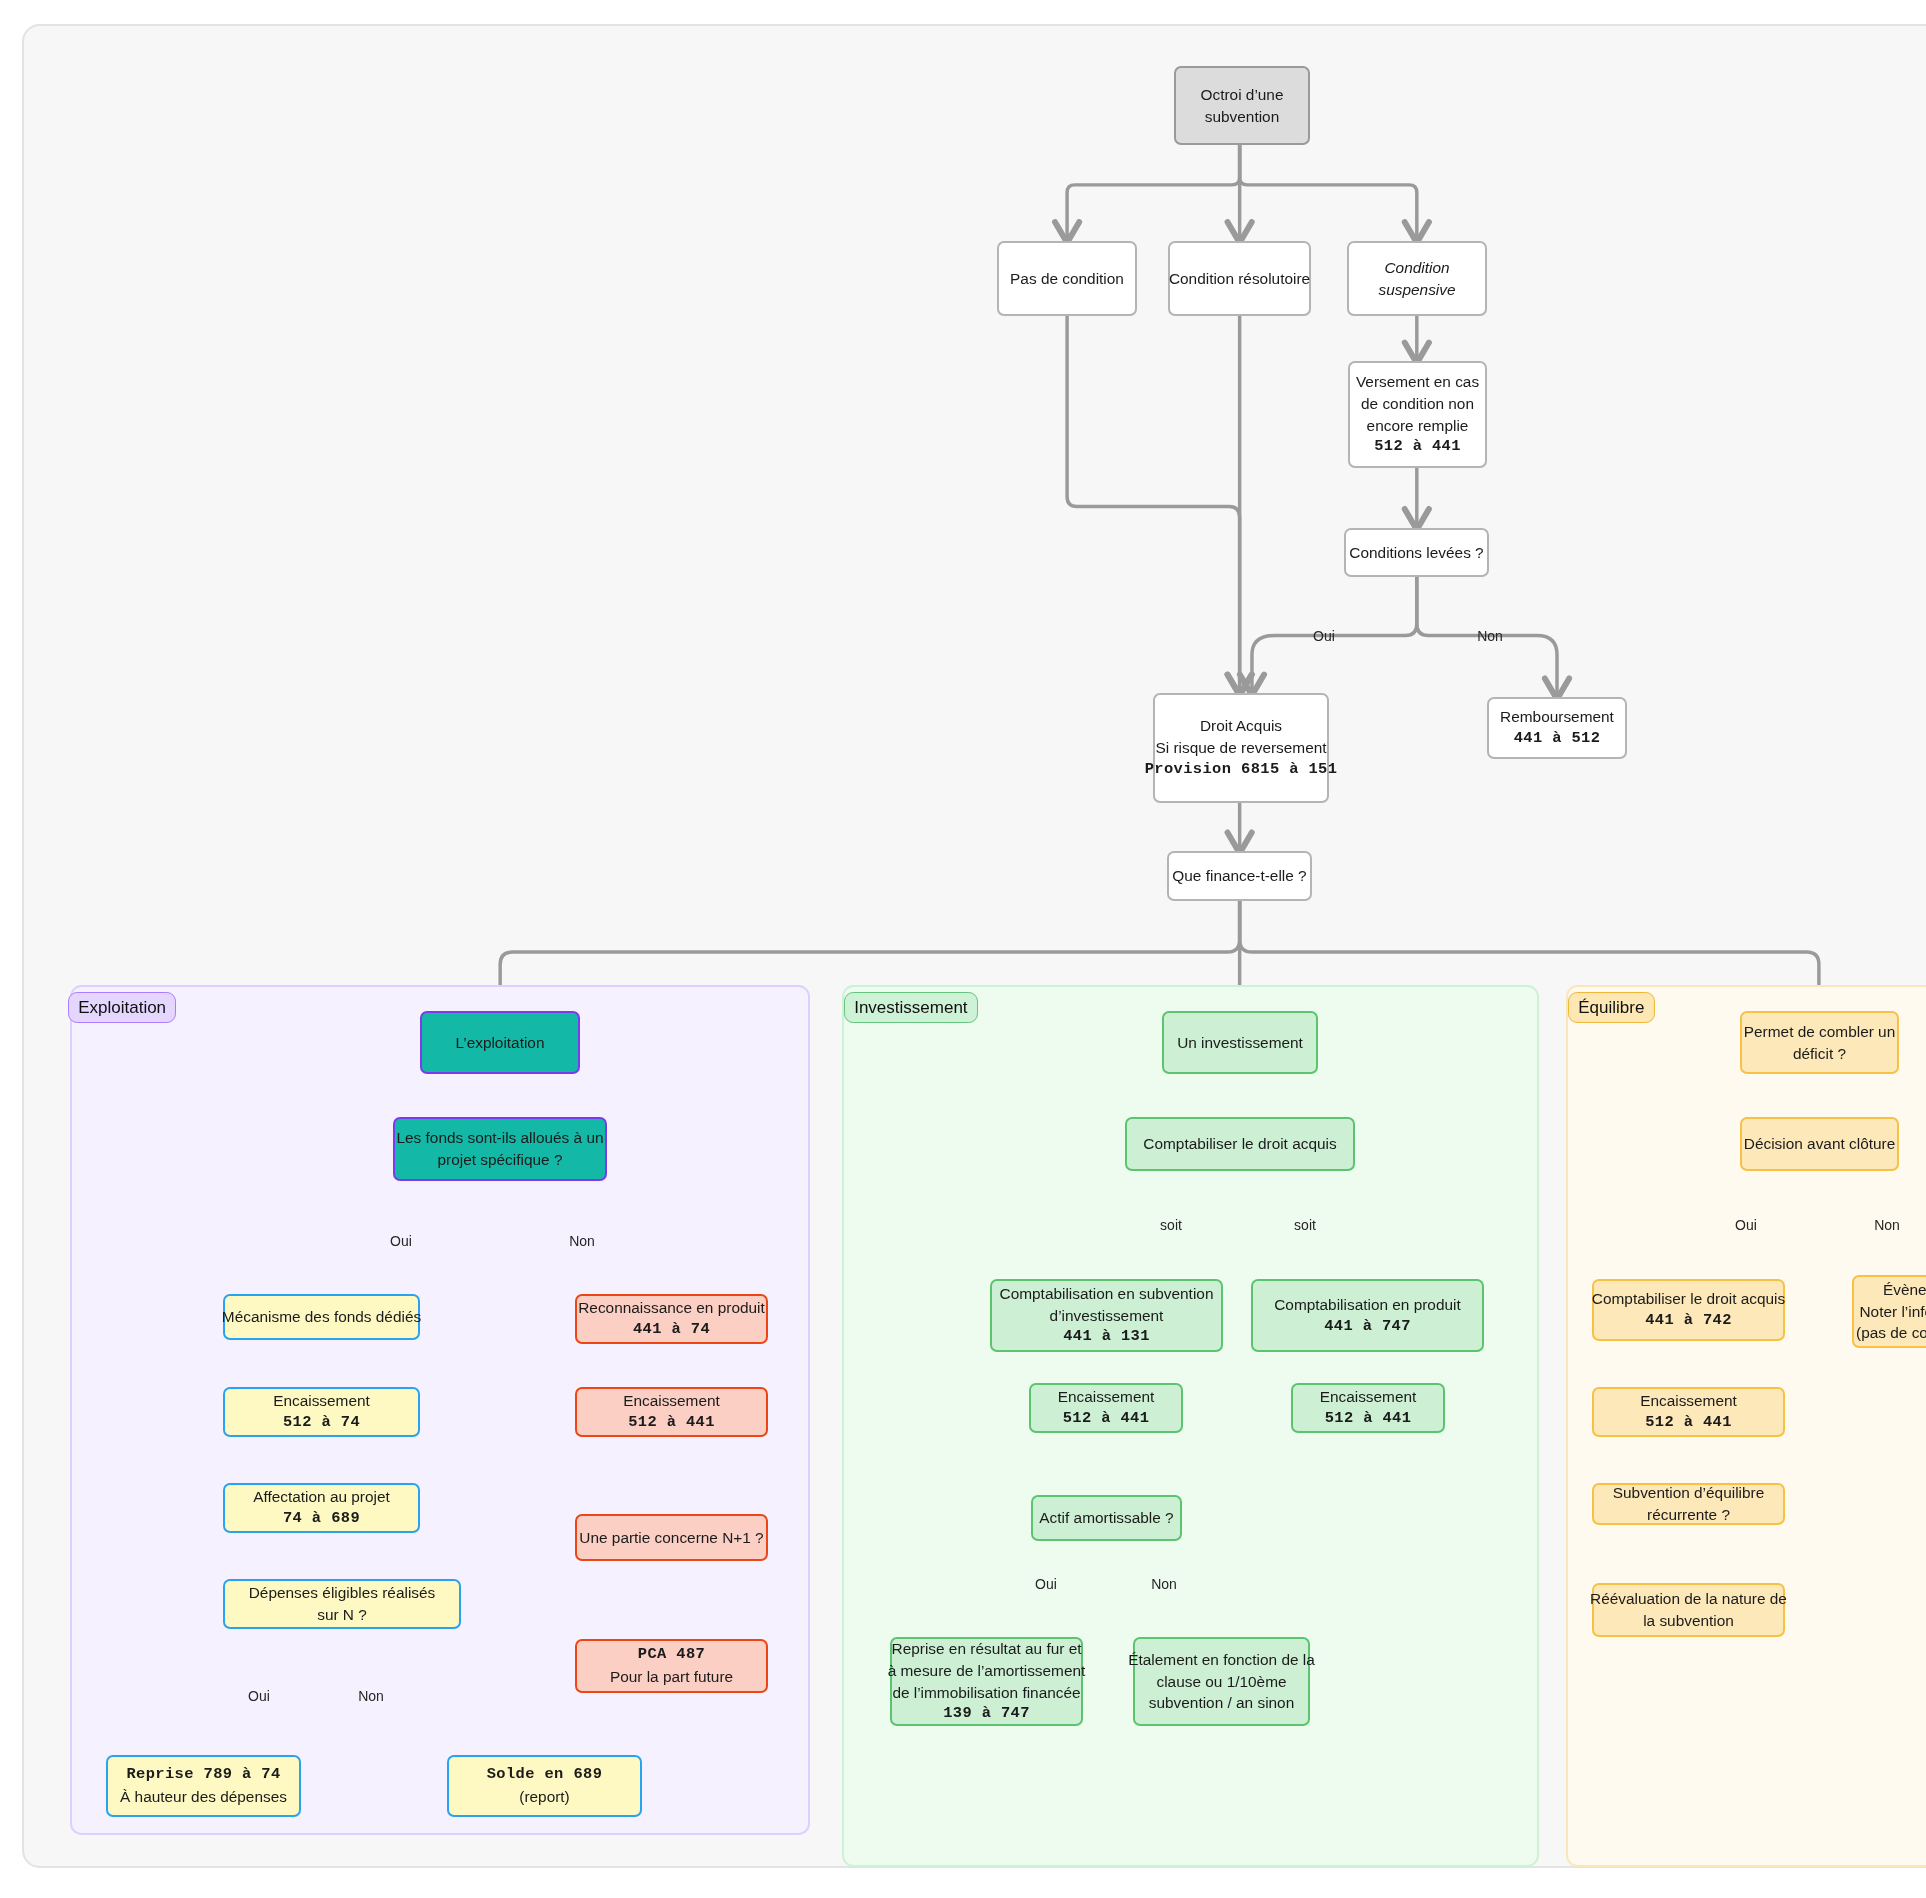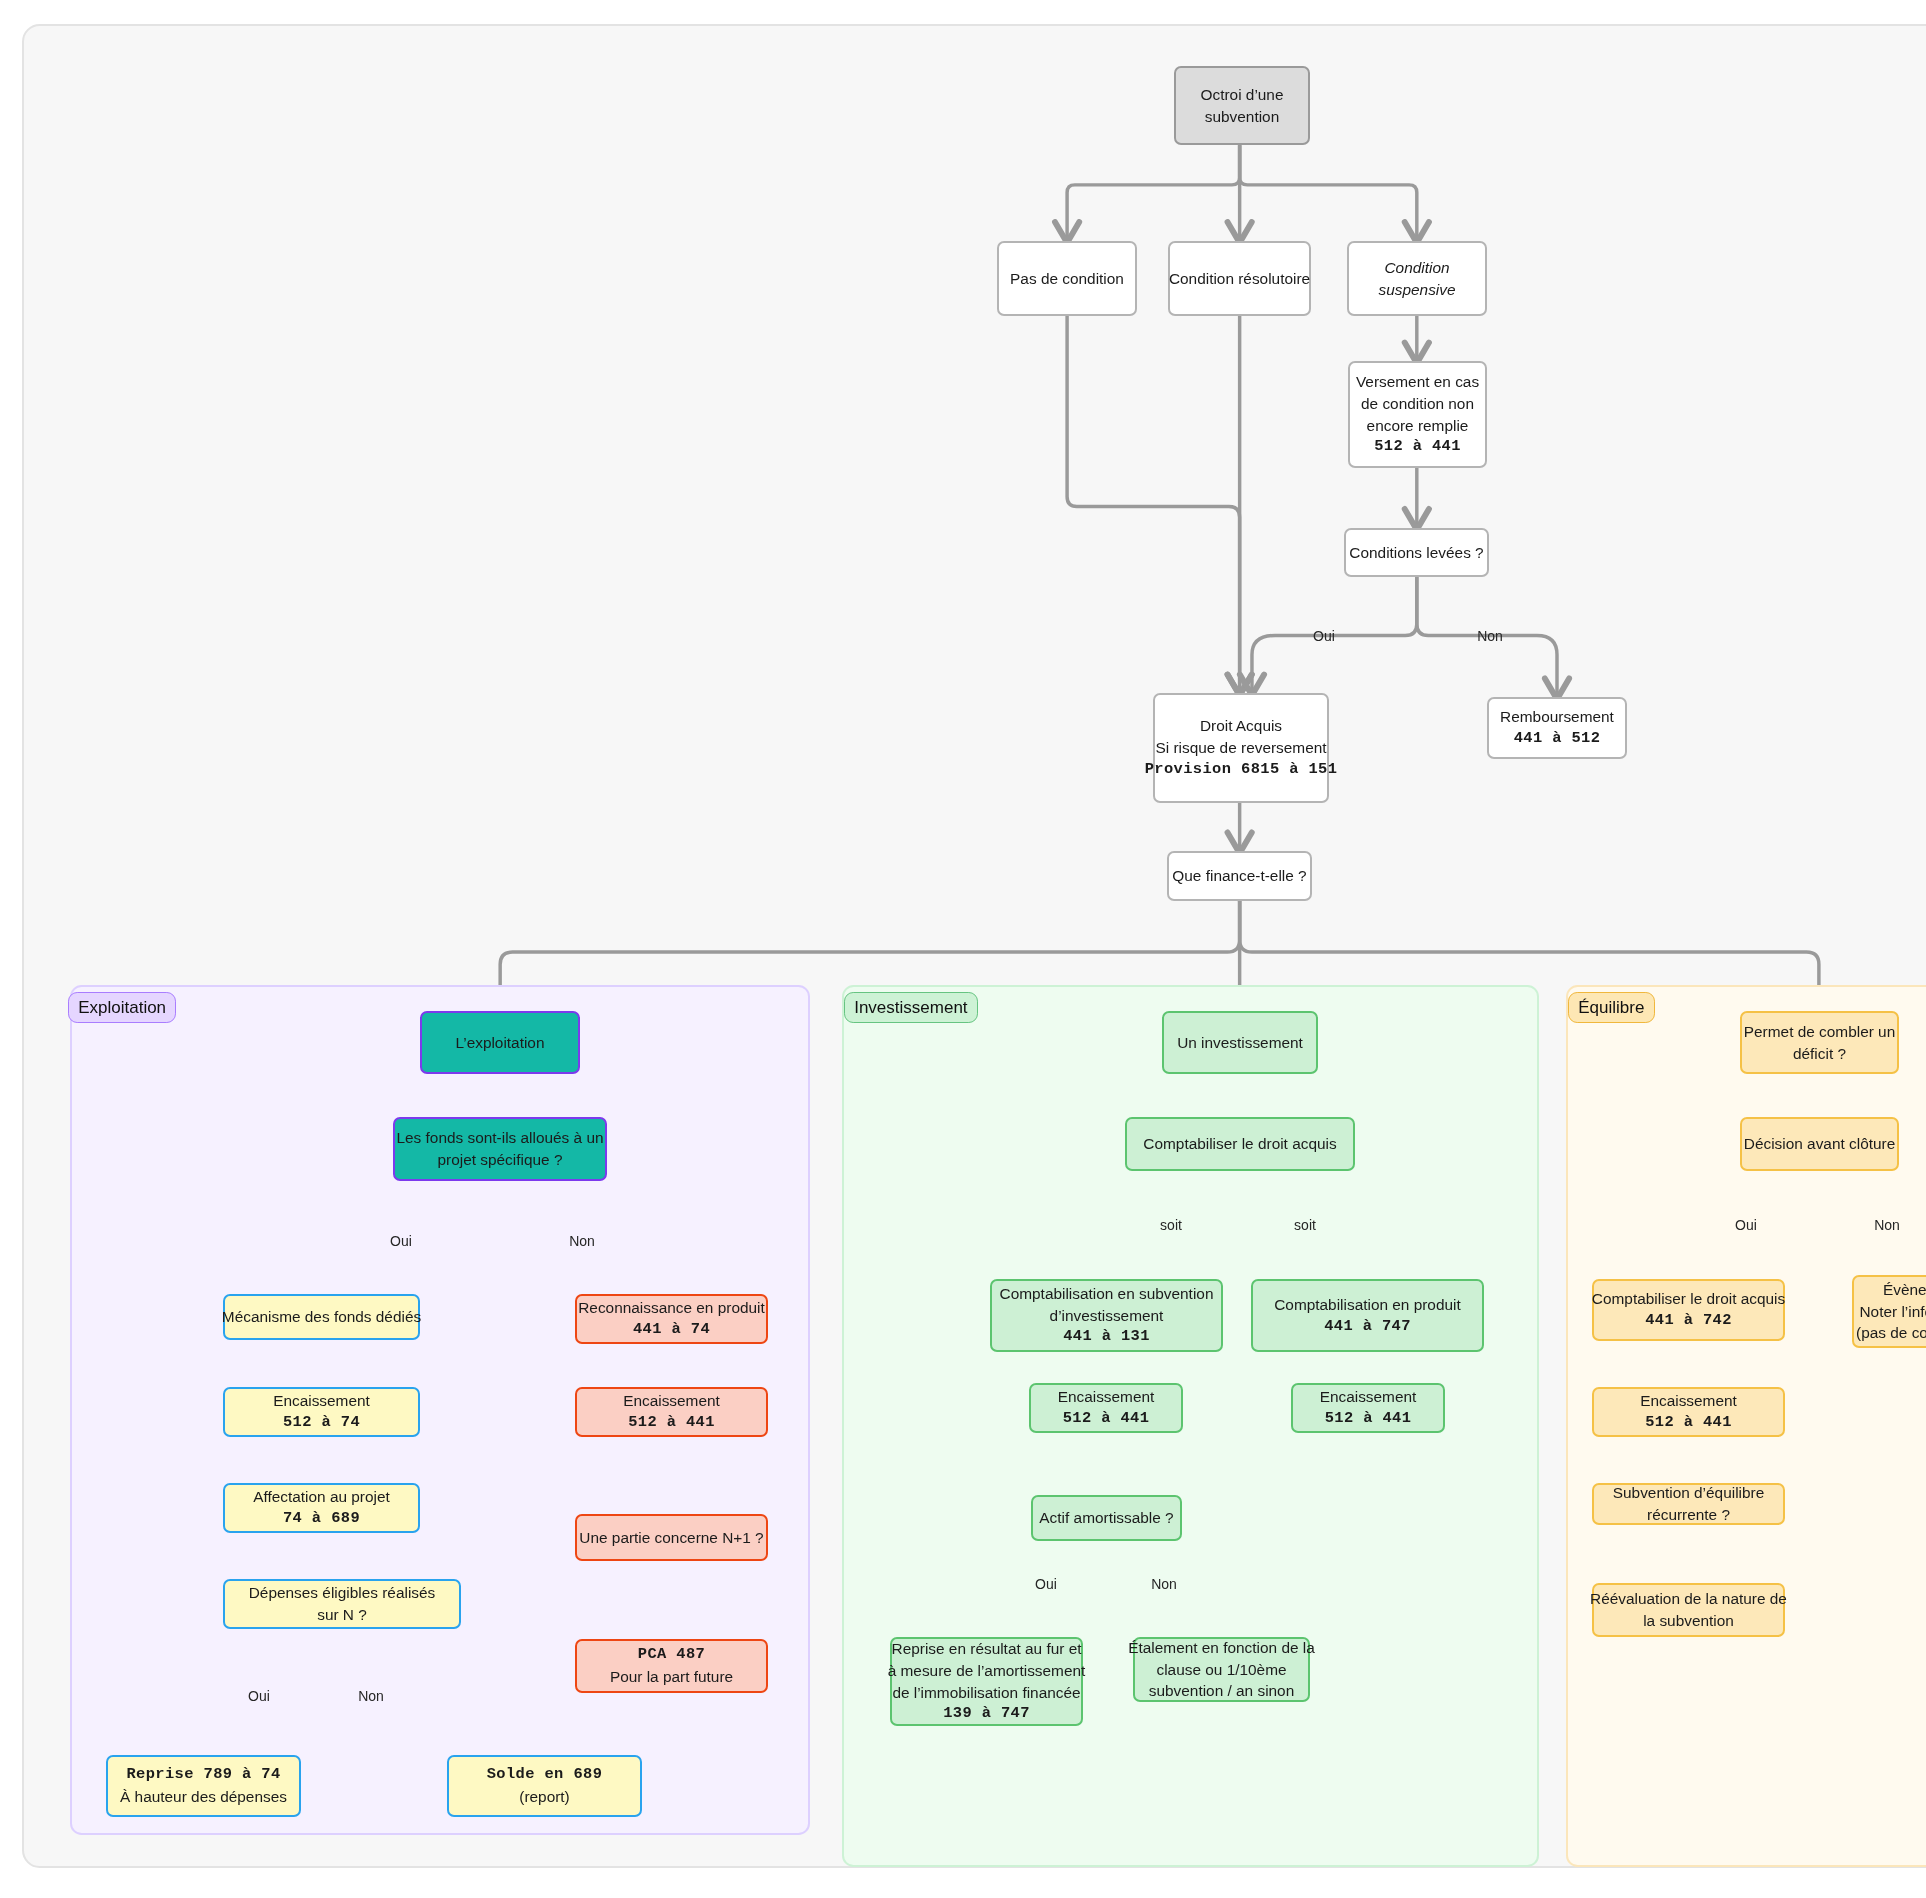--- a/index.html
+++ b/index.html
@@ -292,21 +292,21 @@
     <span class="ln">Actif amortissable ?</span>
   </div>
 
   <div class="node n-green" style="left:890px;top:1637px;width:193px;height:89px;">
     <span class="ln">Reprise en résultat au fur et</span>
     <span class="ln">à mesure de l’amortissement</span>
     <span class="ln">de l’immobilisation financée</span>
     <span class="ln mono">139  à  747</span>
   </div>
 
-  <div class="node n-green" style="left:1133px;top:1637px;width:177px;height:65px;">
+  <div class="node n-green" style="left:1133px;top:1637px;width:177px;height:89px;">
     <span class="ln">Étalement en fonction de la</span>
     <span class="ln">clause ou 1/10ème</span>
     <span class="ln">subvention / an sinon</span>
   </div>
 
 
   <div class="node n-amber" style="left:1740px;top:1011px;width:159px;height:63px;">
     <span class="ln">Permet de combler un</span>
     <span class="ln">déficit ?</span>
   </div>

